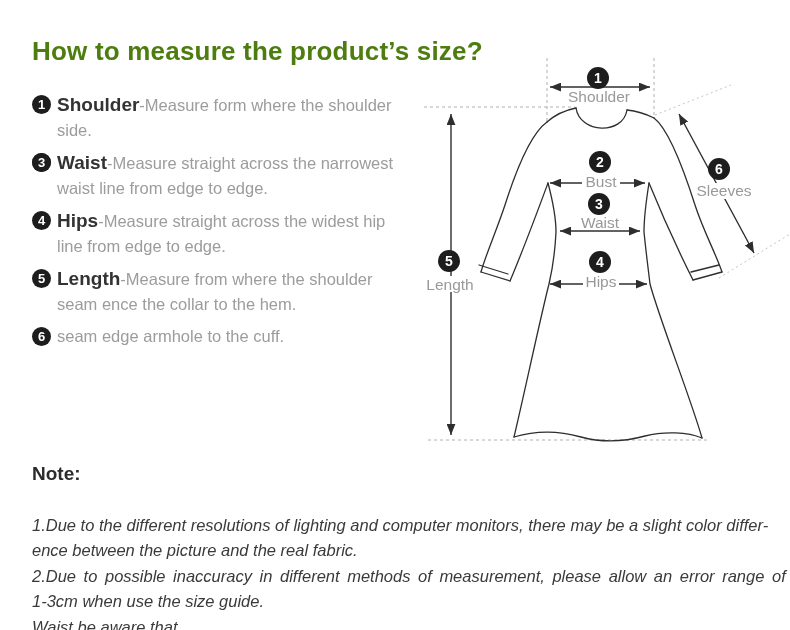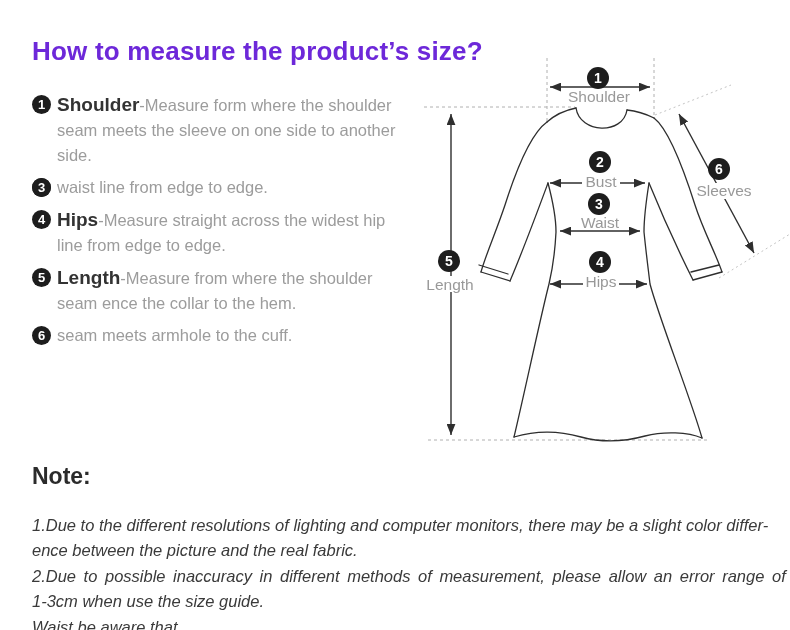--- a/index.html
+++ b/index.html
@@ -1,74 +1,74 @@
 <!DOCTYPE html>
 <html><head>
 <meta charset="utf-8">
 <style>
   html,body{margin:0;padding:0;background:#ffffff;}
   .page{position:relative;width:790px;height:630px;background:#fff;overflow:hidden;
         font-family:"Liberation Sans", sans-serif;}
   .title{position:absolute;left:32px;top:36px;font-size:26px;font-weight:bold;
-         color:#6d28d9;letter-spacing:.2px;}
+         color:#4d7c0f;letter-spacing:.2px;}
   .list{position:absolute;left:32px;top:92px;width:410px;}
   .item{position:relative;padding-left:25px;margin-bottom:7px;}
   .badge{position:absolute;left:0;top:3px;width:19px;height:19px;border-radius:50%;
          background:#1d1d1d;color:#fff;font-size:13px;font-weight:bold;
          line-height:19px;text-align:center;}
   .iline{line-height:25px;font-size:16.5px;color:#9c9c9c;white-space:nowrap;}
   .term{font-size:19px;font-weight:600;color:#333333;}
-  .note-heading{position:absolute;left:32px;top:463px;font-size:23px;font-weight:bold;color:#2b2b2b;}
+  .note-heading{position:absolute;left:32px;top:463px;font-size:19px;font-weight:bold;color:#2b2b2b;}
   .note-body{position:absolute;left:32px;top:513px;width:752px;}
   .note-line{font-style:italic;font-size:16.5px;line-height:25.4px;color:#3a3a3a;white-space:nowrap;}
   .note-line.stretch{word-spacing:3px;}
   svg.diagram{position:absolute;left:0;top:0;width:790px;height:630px;}
   svg .lbl{font-family:"Liberation Sans",sans-serif;font-size:15.5px;fill:#999999;}
   svg .bnum{font-family:"Liberation Sans",sans-serif;font-size:14px;font-weight:bold;fill:#ffffff;}
 </style>
 </head>
 <body>
 
 <div class="page">
 
   <div class="title">How to measure the product’s size?</div>
 
   <div class="list">
 
     <div class="item">
       <span class="badge">1</span>
       <div class="iline"><span class="term">Shoulder</span><span>-Measure form where the shoulder</span></div>
-      <div class="iline">seam meets the sleeve on one side to another</div>
       <div class="iline">side.</div>
     </div>
 
     <div class="item">
       <span class="badge">2</span>
     </div>
 
     <div class="item">
       <span class="badge">3</span>
+      <div class="iline"><span class="term">Waist</span><span>-Measure straight across the narrowest</span></div>
       <div class="iline">waist line from edge to edge.</div>
     </div>
 
     <div class="item">
       <span class="badge">4</span>
       <div class="iline"><span class="term">Hips</span><span>-Measure straight across the widest hip</span></div>
       <div class="iline">line from edge to edge.</div>
     </div>
 
     <div class="item">
       <span class="badge">5</span>
       <div class="iline"><span class="term">Length</span><span>-Measure from where the shoulder</span></div>
       <div class="iline">seam ence the collar to the hem.</div>
     </div>
 
     <div class="item">
       <span class="badge">6</span>
-      <div class="iline">seam meets armhole to the cuff.</div>
+      <div class="iline">seam edge armhole to the cuff.</div>
     </div>
 
   </div>
 
   <svg class="diagram" viewBox="0 0 790 630" xmlns="http://www.w3.org/2000/svg">
     <defs>
       <marker id="ah" viewBox="0 0 10 8" markerWidth="11" markerHeight="9" refX="10" refY="4" orient="auto-start-reverse" markerUnits="userSpaceOnUse">
         <path d="M0,0 L10,4 L0,8 Z" fill="#2e2e2e"></path>
       </marker>
     </defs>

